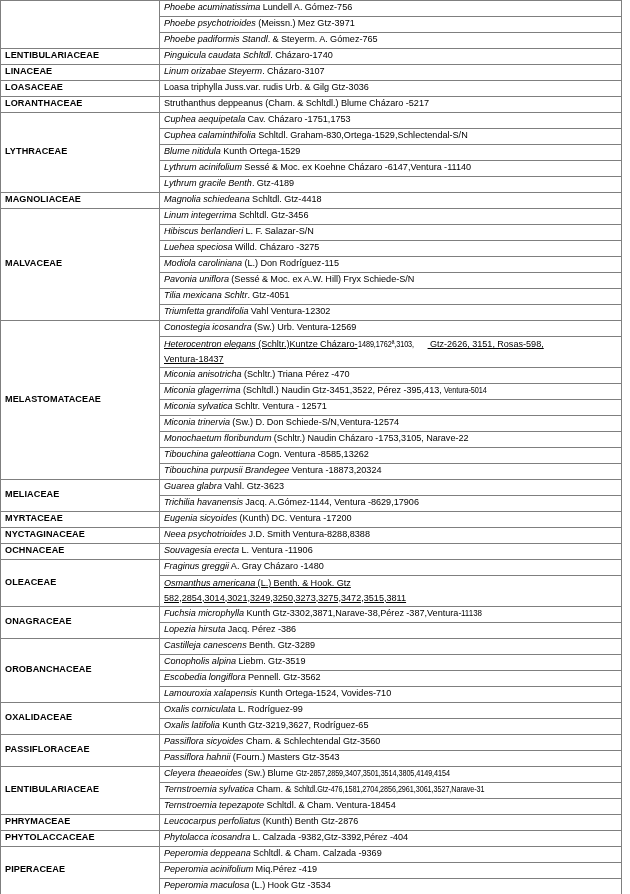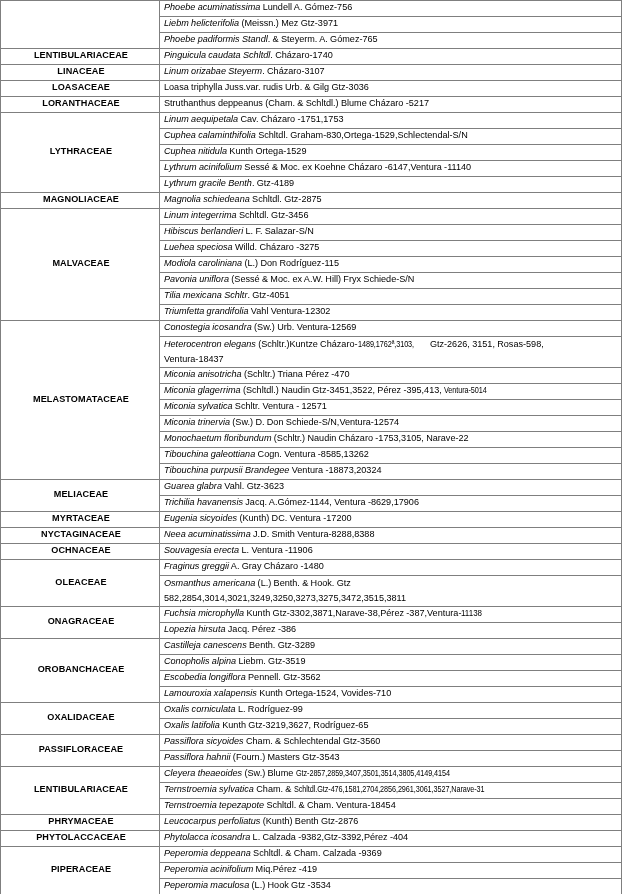--- a/index.html
+++ b/index.html
@@ -40,21 +40,20 @@
     box-sizing: border-box;
     white-space: nowrap;
     overflow: visible;
   }
   td.family {
     font-weight: bold;
     font-size: 8.9px;
     letter-spacing: 0.1px;
     padding-left: 6px;
     white-space: nowrap;
-    text-align: center;
   }
   td.species {
     white-space: normal;
     word-spacing: -0.2px;
   }
   td.species .sp {
     font-style: italic;
   }
   td.species .au {
     font-style: normal;
@@ -69,39 +68,40 @@
   }
   td.species .tight2 {
     font-style: normal;
     display: inline-block;
     transform: scaleX(0.88);
     transform-origin: left center;
   }
   td.species.wrap {
     white-space: normal;
     line-height: 14.5px;
+    text-decoration: underline;
   }
   td.blank { }
 </style>
 </head>
 <body>
 
 <div id="sheet">
   <table class="taxa">
     <colgroup>
       <col class="c-family">
       <col class="c-species">
     </colgroup>
     <tbody id="tbody">
         <tr>
           <td class="family blank" rowspan="3"></td>
           <td class="species"><span class="sp">Phoebe acuminatissima</span><span class="au"> Lundell A. Gómez-756</span></td>
         </tr>
         <tr>
-          <td class="species"><span class="sp">Liebm helicterifolia</span><span class="au"> (Meissn.) Mez Gtz-3971</span></td>
+          <td class="species"><span class="sp">Phoebe psychotrioides</span><span class="au"> (Meissn.) Mez Gtz-3971</span></td>
         </tr>
         <tr>
           <td class="species"><span class="sp">Phoebe padiformis Standl</span><span class="au">. &amp; Steyerm. A. Gómez-765</span></td>
         </tr>
         <tr>
           <td class="family" rowspan="1">LENTIBULARIACEAE</td>
           <td class="species"><span class="sp">Pinguicula caudata Schltdl</span><span class="au">. Cházaro-1740</span></td>
         </tr>
         <tr>
           <td class="family" rowspan="1">LINACEAE</td>
@@ -110,37 +110,37 @@
         <tr>
           <td class="family" rowspan="1">LOASACEAE</td>
           <td class="species"><span class="au">Loasa triphylla Juss.var. rudis Urb. &amp; Gilg Gtz-3036</span></td>
         </tr>
         <tr>
           <td class="family" rowspan="1">LORANTHACEAE</td>
           <td class="species"><span class="au">Struthanthus deppeanus (Cham. &amp; Schltdl.) Blume Cházaro -5217</span></td>
         </tr>
         <tr>
           <td class="family" rowspan="5">LYTHRACEAE</td>
-          <td class="species"><span class="sp">Linum aequipetala</span><span class="au"> Cav. Cházaro -1751,1753</span></td>
+          <td class="species"><span class="sp">Cuphea aequipetala</span><span class="au"> Cav. Cházaro -1751,1753</span></td>
         </tr>
         <tr>
           <td class="species"><span class="sp">Cuphea calaminthifolia</span><span class="au"> Schltdl. Graham-830,Ortega-1529,Schlectendal-S/N</span></td>
         </tr>
         <tr>
-          <td class="species"><span class="sp">Cuphea nitidula</span><span class="au"> Kunth Ortega-1529</span></td>
+          <td class="species"><span class="sp">Blume nitidula</span><span class="au"> Kunth Ortega-1529</span></td>
         </tr>
         <tr>
           <td class="species"><span class="sp">Lythrum acinifolium</span><span class="au"> Sessé &amp; Moc. ex Koehne Cházaro -6147,Ventura -11140</span></td>
         </tr>
         <tr>
           <td class="species"><span class="sp">Lythrum gracile Benth</span><span class="au">. Gtz-4189</span></td>
         </tr>
         <tr>
           <td class="family" rowspan="1">MAGNOLIACEAE</td>
-          <td class="species"><span class="sp">Magnolia schiedeana</span><span class="au"> Schltdl. Gtz-2875</span></td>
+          <td class="species"><span class="sp">Magnolia schiedeana</span><span class="au"> Schltdl. Gtz-4418</span></td>
         </tr>
         <tr>
           <td class="family" rowspan="7">MALVACEAE</td>
           <td class="species"><span class="sp">Linum integerrima</span><span class="au"> Schltdl. Gtz-3456</span></td>
         </tr>
         <tr>
           <td class="species"><span class="sp">Hibiscus berlandieri</span><span class="au"> L. F. Salazar-S/N</span></td>
         </tr>
         <tr>
           <td class="species"><span class="sp">Luehea speciosa</span><span class="au"> Willd. Cházaro -3275</span></td>
@@ -191,21 +191,21 @@
         </tr>
         <tr>
           <td class="species"><span class="sp">Trichilia havanensis</span><span class="au"> Jacq. A.Gómez-1144, Ventura -8629,17906</span></td>
         </tr>
         <tr>
           <td class="family" rowspan="1">MYRTACEAE</td>
           <td class="species"><span class="sp">Eugenia sicyoides</span><span class="au"> (Kunth) DC. Ventura -17200</span></td>
         </tr>
         <tr>
           <td class="family" rowspan="1">NYCTAGINACEAE</td>
-          <td class="species"><span class="sp">Neea acuminatissima</span><span class="au"> J.D. Smith Ventura-8288,8388</span></td>
+          <td class="species"><span class="sp">Neea psychotrioides</span><span class="au"> J.D. Smith Ventura-8288,8388</span></td>
         </tr>
         <tr>
           <td class="family" rowspan="1">OCHNACEAE</td>
           <td class="species"><span class="sp">Souvagesia erecta</span><span class="au"> L. Ventura -11906</span></td>
         </tr>
         <tr>
           <td class="family" rowspan="2">OLEACEAE</td>
           <td class="species"><span class="sp">Fraginus greggii</span><span class="au"> A. Gray Cházaro -1480</span></td>
         </tr>
         <tr>

